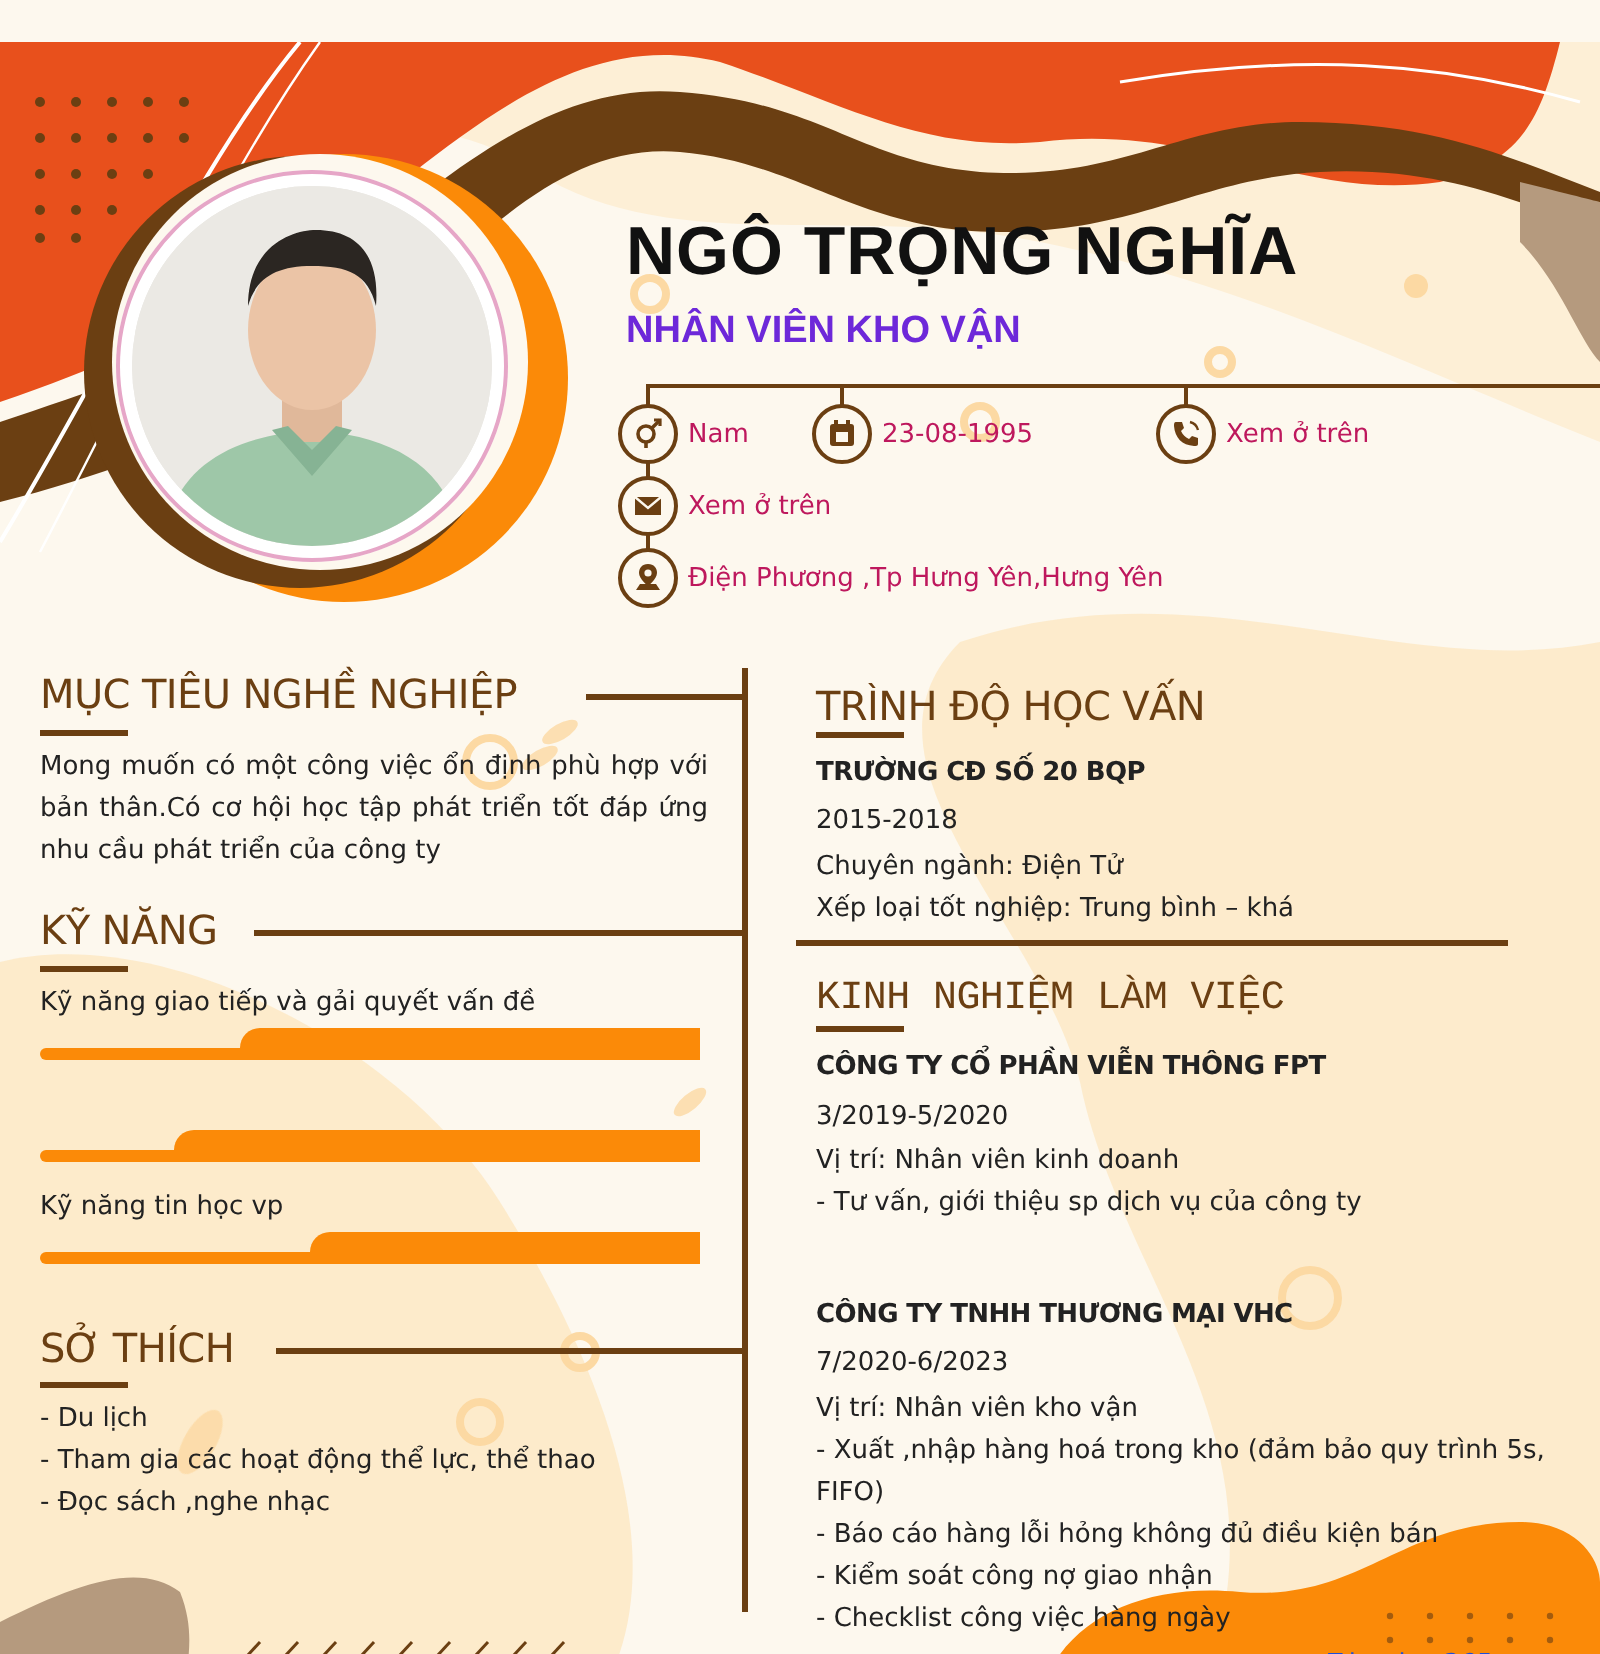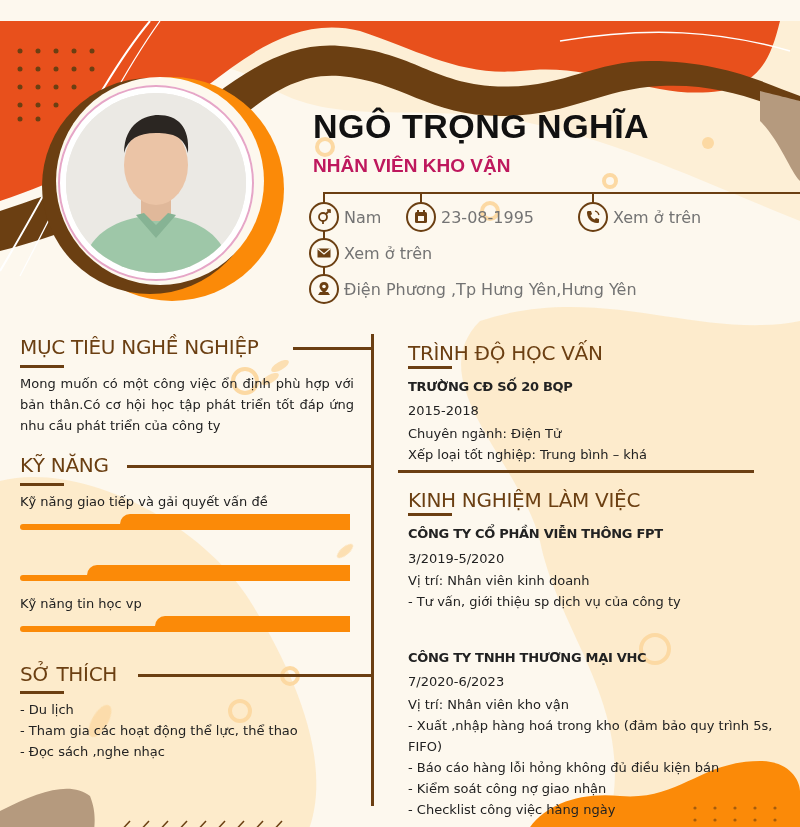--- a/index.html
+++ b/index.html
@@ -23,28 +23,28 @@
     position: absolute; left: 8px; top: 8px; width: 180px; height: 180px; border-radius: 50%;
     overflow: hidden; background: #e9e7e2;
   }
 
   .name {
     position: absolute; left: 313px; top: 86px; font-size: 34px; font-weight: bold;
     font-family: "Liberation Sans", sans-serif; color: #111; letter-spacing: 0.5px; z-index: 3;
   }
   .job {
     position: absolute; left: 313px; top: 134px; font-size: 19px; font-weight: bold;
-    font-family: "Liberation Sans", sans-serif; color: #be185d; z-index: 3;
+    font-family: "Liberation Sans", sans-serif; color: #6d28d9; z-index: 3;
   }
 
   .info-line-top { position: absolute; left: 323px; top: 171px; width: 477px; height: 2px; background: #6b3f12; z-index: 2; }
   .info-tick { position: absolute; width: 2px; height: 12px; background: #6b3f12; top: 171px; z-index: 2; }
   .info-vert { position: absolute; left: 323px; top: 196px; width: 2px; height: 74px; background: #6b3f12; z-index: 2; }
 
-  .info-item { position: absolute; display: flex; align-items: center; z-index: 3; font-size: 16px; color: #737373; text-align: right; }
+  .info-item { position: absolute; display: flex; align-items: center; z-index: 3; font-size: 13px; color: #be185d; text-align: right; }
   .icon-circle {
     width: 30px; height: 30px; border-radius: 50%; border: 2.5px solid #6b3f12; background: #fdf8ee;
     display: flex; align-items: center; justify-content: center; margin-right: 5px; flex-shrink: 0;
   }
   .icon-circle svg { width: 16px; height: 16px; }
 
   .sec-title {
     position: absolute; font-size: 20px; color: #6b3f12; font-family: "DejaVu Sans", sans-serif; z-index: 3;
     letter-spacing: -0.3px;
   }
@@ -263,21 +263,21 @@
   <div class="txt" style="left:20px;top:720px;">- Đọc sách ,nghe nhạc</div>
 
   <div class="sec-title" style="left:408px;top:320px;">TRÌNH ĐỘ HỌC VẤN</div>
   <div class="sec-underline" style="left:408px;top:345px;"></div>
   <div class="txt bold-sub" style="left:408px;top:355px;">TRƯỜNG CĐ SỐ 20 BQP</div>
   <div class="txt" style="left:408px;top:379px;">2015-2018</div>
   <div class="txt" style="left:408px;top:402px;">Chuyên ngành: Điện Tử</div>
   <div class="txt" style="left:408px;top:423px;">Xếp loại tốt nghiệp: Trung bình – khá</div>
   <div class="hline" style="left:398px;top:449px;width:356px;"></div>
 
-  <div class="sec-title" style="left:408px;top:467px;">KINH NGHIỆM LÀM VIỆC</div>
+  <div class="sec-title" style="left:408px;top:467px;font-family:Liberation Mono, monospace;">KINH NGHIỆM LÀM VIỆC</div>
   <div class="sec-underline" style="left:408px;top:492px;"></div>
 
   <div class="txt bold-sub" style="left:408px;top:502px;">CÔNG TY CỔ PHẦN VIỄN THÔNG FPT</div>
   <div class="txt" style="left:408px;top:527px;">3/2019-5/2020</div>
   <div class="txt" style="left:408px;top:549px;">Vị trí: Nhân viên kinh doanh</div>
   <div class="txt" style="left:408px;top:570px;">- Tư vấn, giới thiệu sp dịch vụ của công ty</div>
 
   <div class="txt bold-sub" style="left:408px;top:626px;">CÔNG TY TNHH THƯƠNG MẠI VHC</div>
   <div class="txt" style="left:408px;top:650px;">7/2020-6/2023</div>
   <div class="txt" style="left:408px;top:673px;">Vị trí: Nhân viên kho vận</div>

